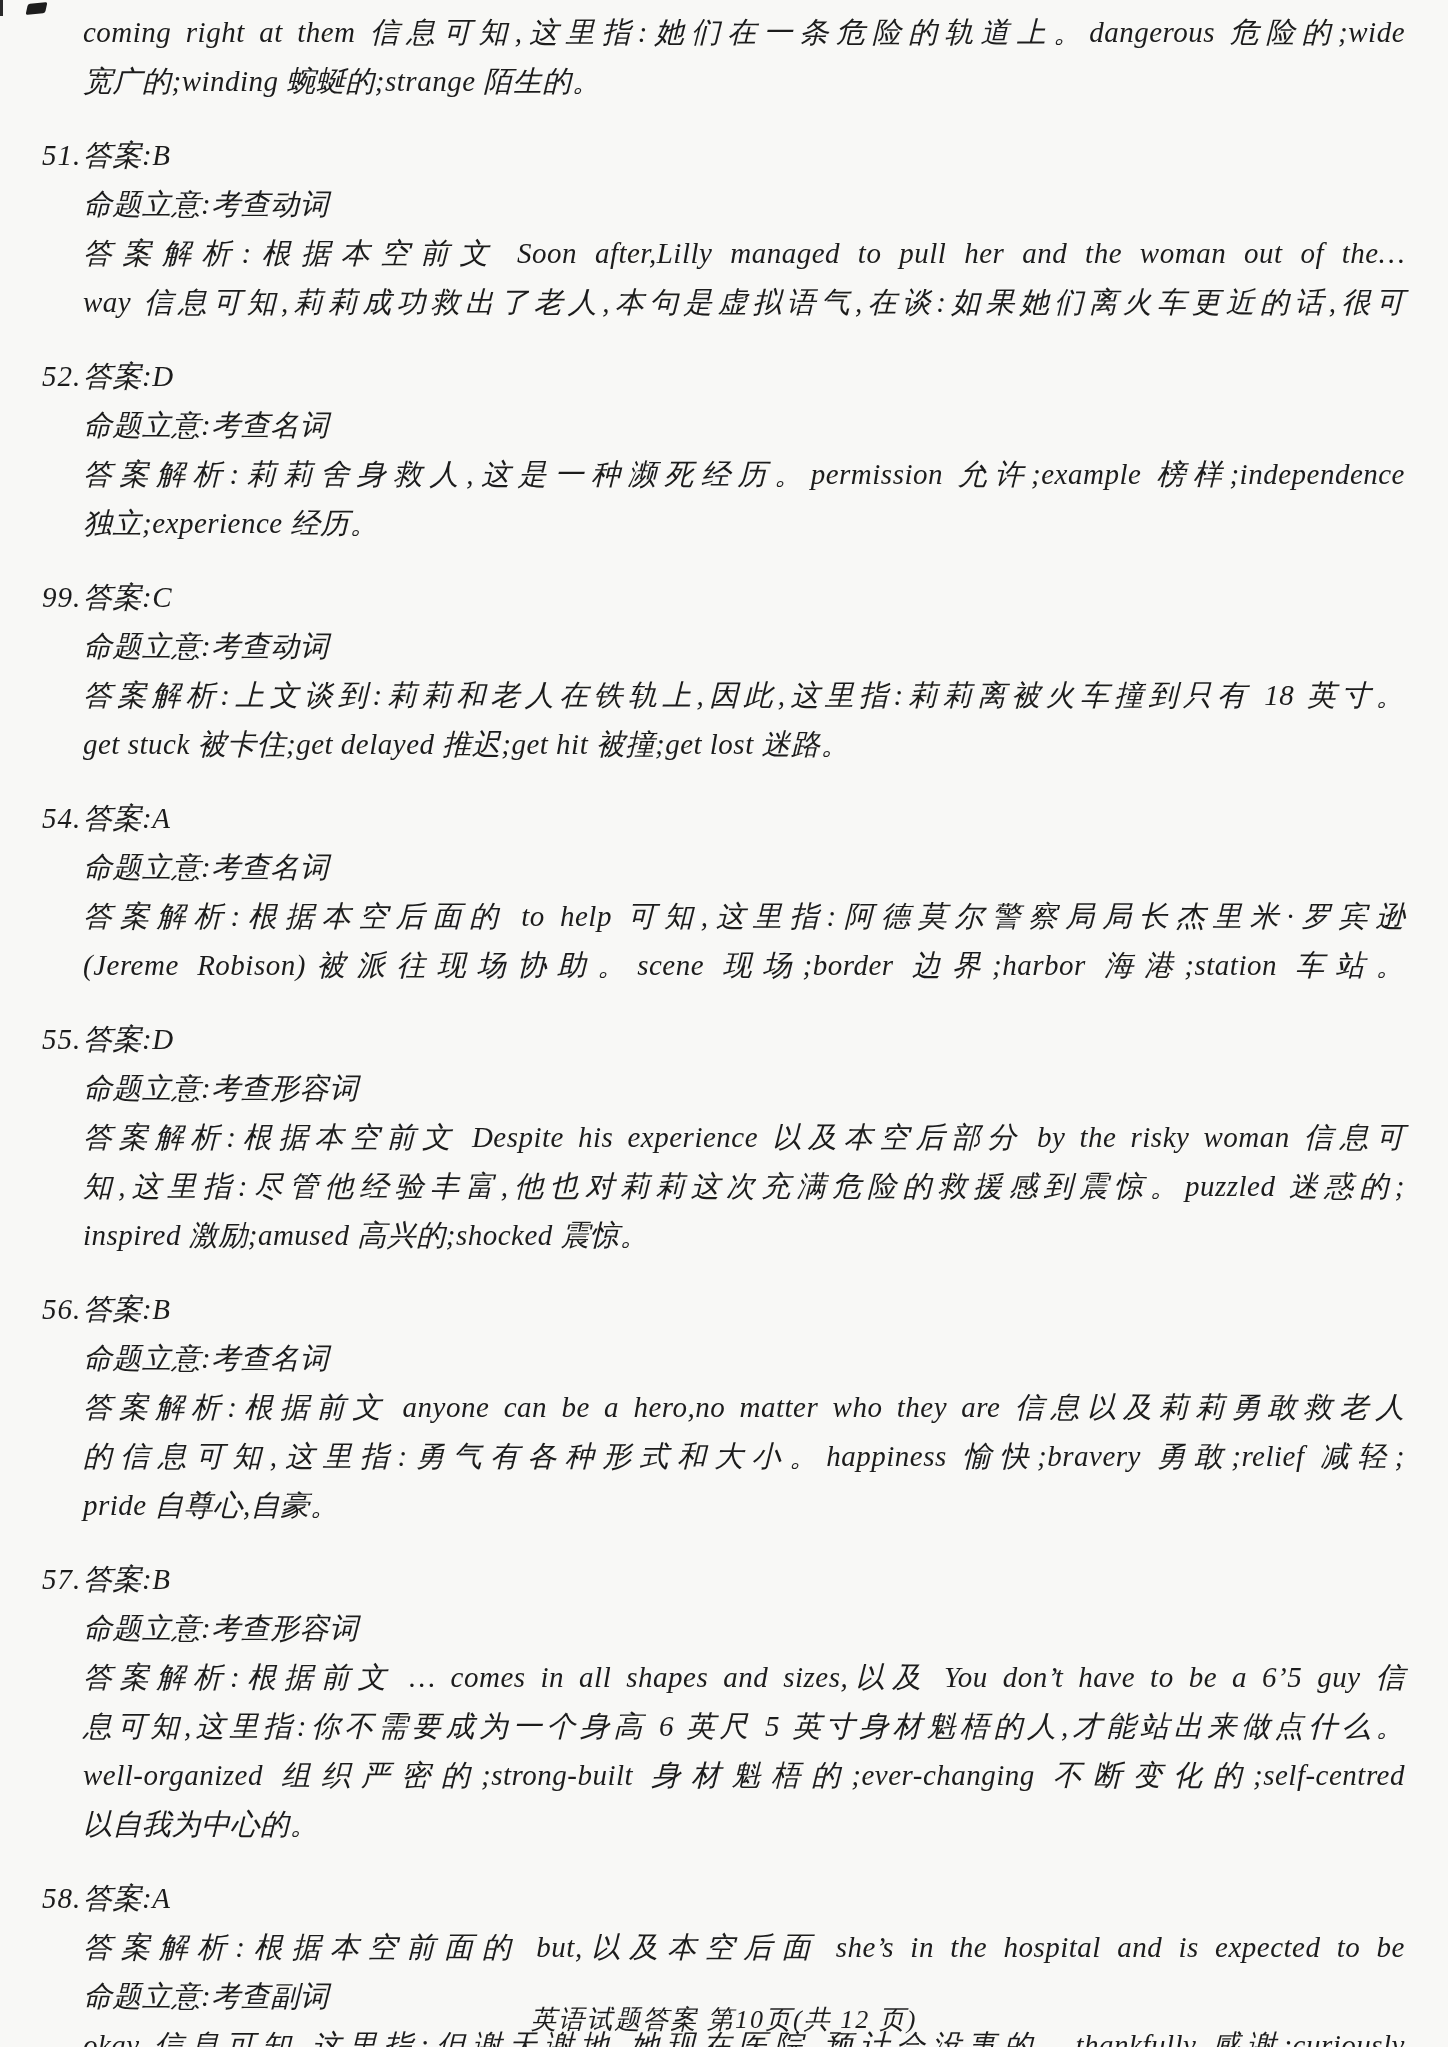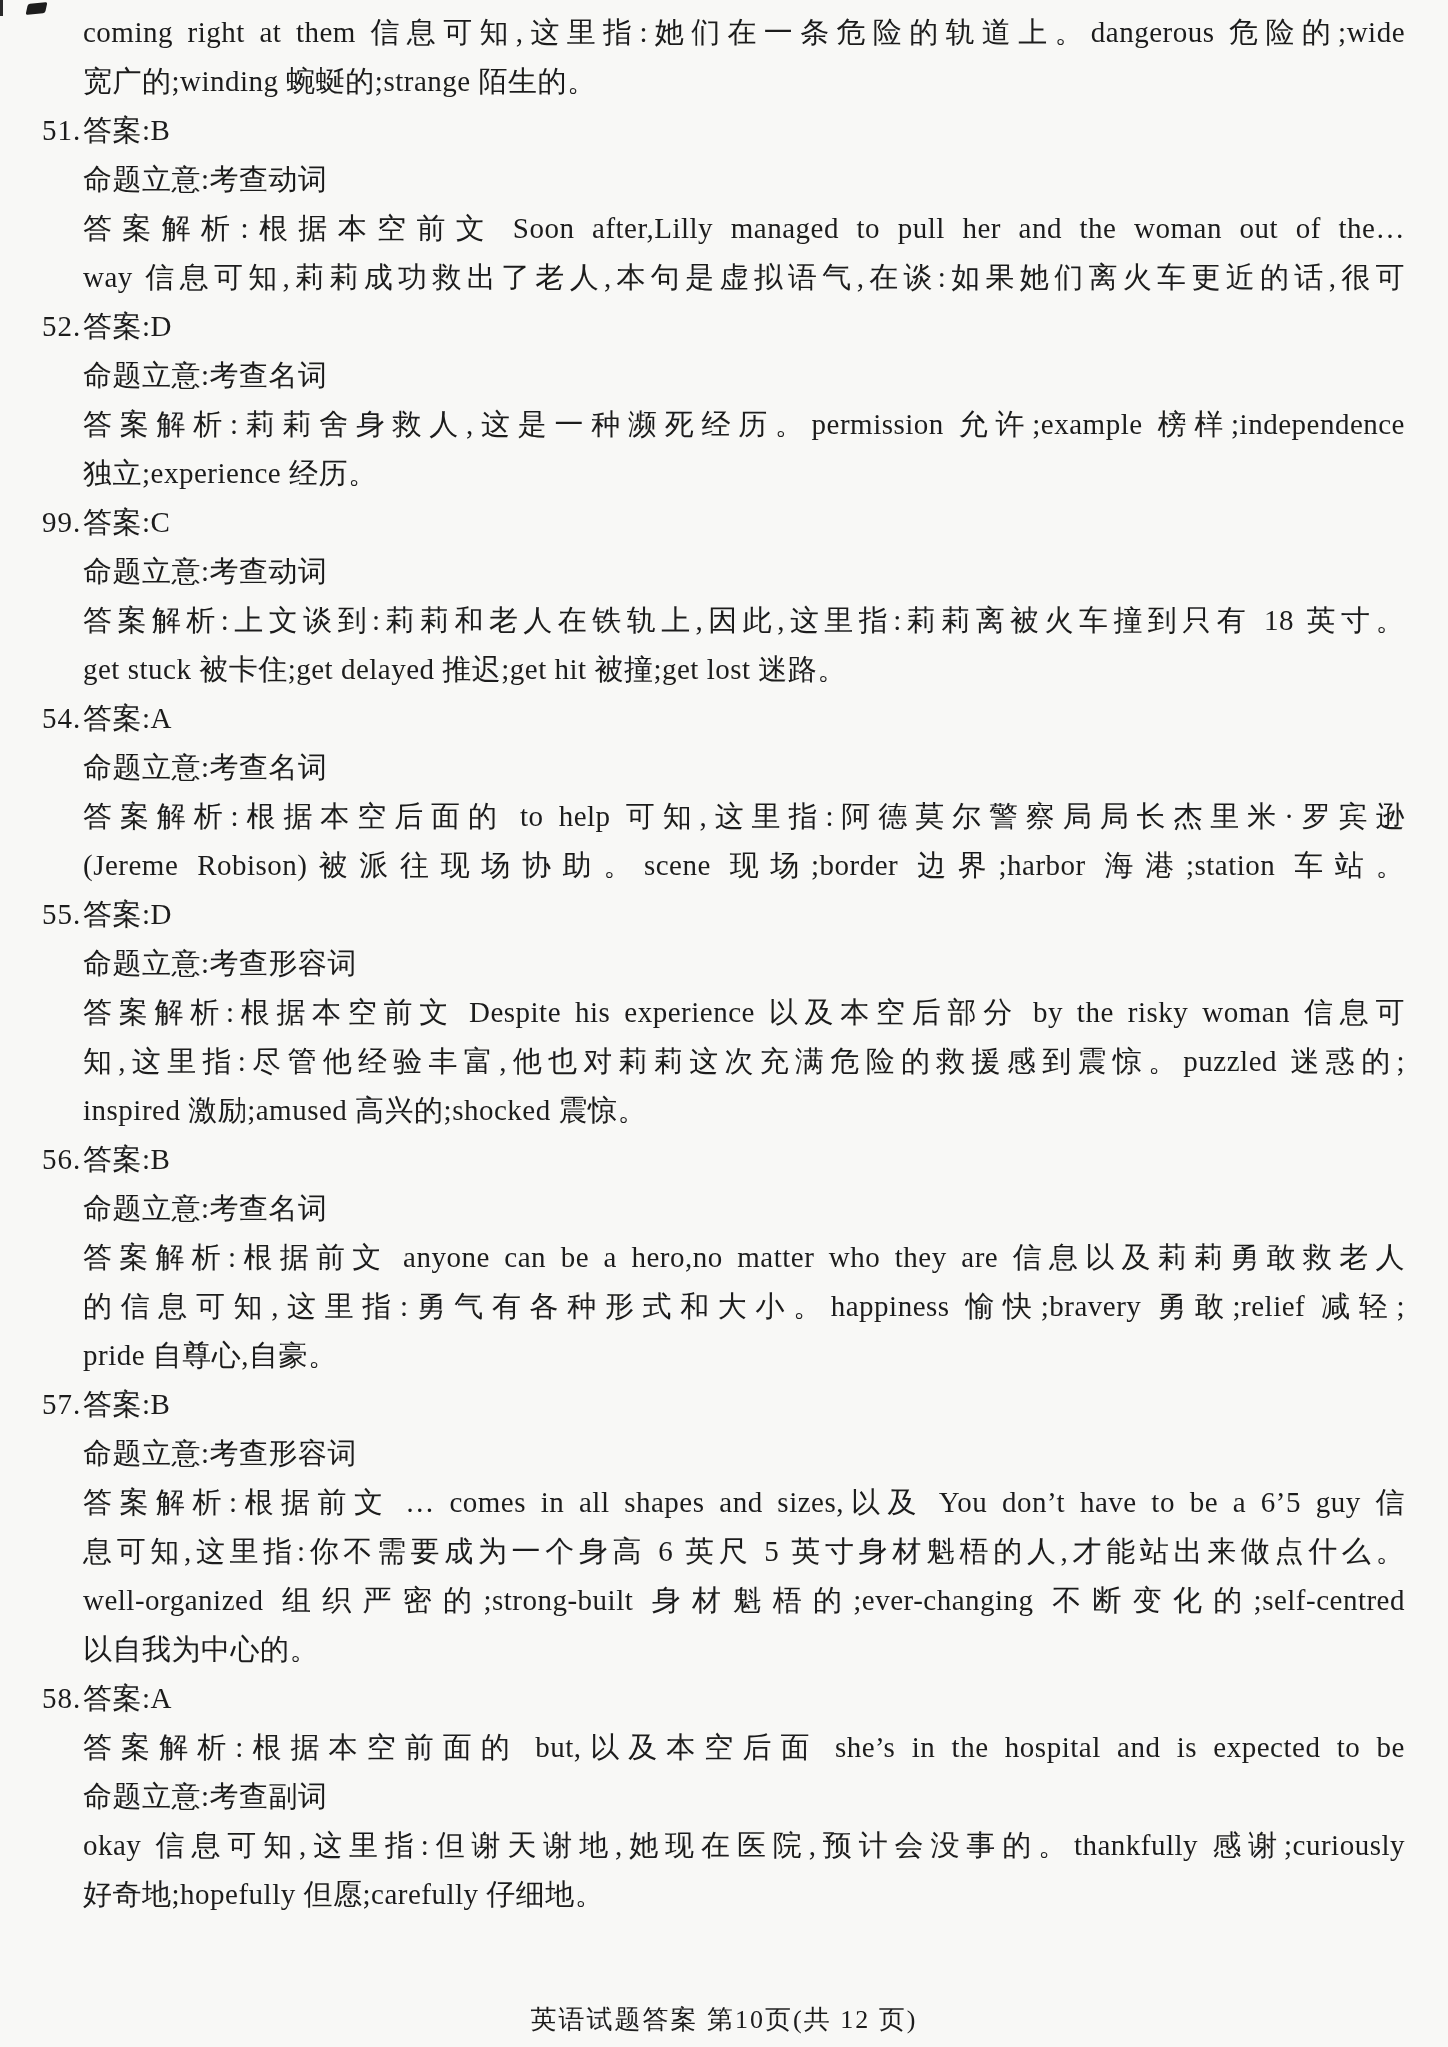--- a/index.html
+++ b/index.html
@@ -9,39 +9,40 @@
     height: 2047px;
     position: relative;
     overflow: hidden;
     background: #f8f8f6;
     color: #1c1c1c;
     font-family: "Liberation Serif", "DejaVu Serif", serif;
   }
   .page {
     position: absolute;
     inset: 0;
+    font-style: italic;
   }
   .content {
     position: absolute;
     left: 83px;
     right: 43px;
     top: 8px;
   }
   .line {
     font-size: 29px;
     line-height: 49px;
     letter-spacing: 0.5px;
     white-space: normal;
   }
   
   .line.j {
     text-align: justify;
     text-align-last: justify;
   }
-  .num-line { position: relative; }
+  .num-line { position: relative; margin-top: 25px; }
   .num {
     position: absolute;
     left: -41px;
     top: 0;
     letter-spacing: 1px;
   }
   .footer {
     position: absolute;
     bottom: 10px;
     left: 50%;

